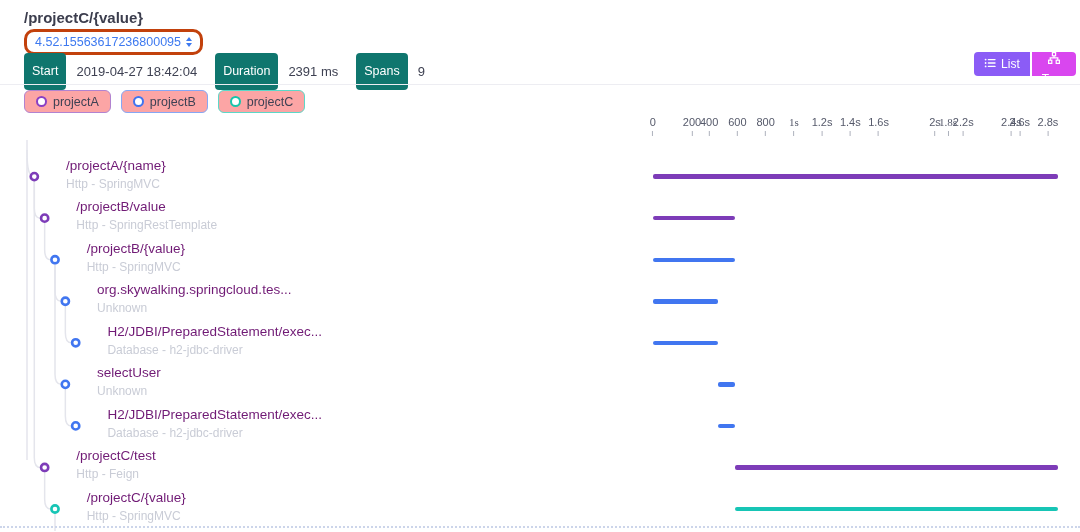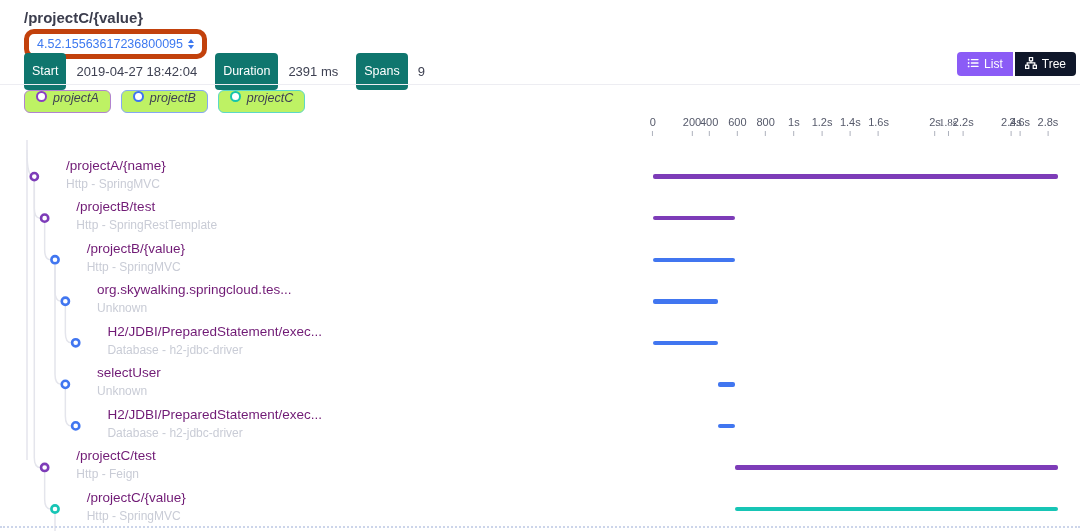--- a/index.html
+++ b/index.html
@@ -7,21 +7,21 @@
     position:relative;width:1080px;height:532px;overflow:hidden;background:#fff;
     font-family:"Liberation Sans","DejaVu Sans",sans-serif;
     -webkit-font-smoothing:antialiased;
   }
   
   .page-title{
     position:absolute;left:24px;top:9px;font-size:15px;font-weight:bold;color:#3b3d4d;
   }
   .trace-select{
     position:absolute;left:24px;top:29px;height:20px;display:inline-flex;align-items:center;
-    border:5px solid #c2410c;border-radius:10px;padding:0 8px;cursor:pointer;background:#fff;
+    border:3px solid #c2410c;border-radius:10px;padding:0 8px;cursor:pointer;background:#fff;
     font-size:12.5px;color:#3d79f0;gap:5px;
   }
   .updown{display:inline-flex;flex-direction:column;justify-content:center;line-height:0;}
   .updown i{display:block;width:0;height:0;border-left:3.5px solid transparent;border-right:3.5px solid transparent;}
   .updown i.up{border-bottom:4.5px solid #3d79f0;margin-bottom:1.5px;}
   .updown i.dn{border-top:4.5px solid #3d79f0;}
   .meta-row{position:absolute;left:24px;top:53px;display:flex;align-items:center;gap:10px;}
   .meta-badge{
     background:#0f766e;color:#fff;font-size:12.5px;border-radius:4px;padding:12px 8px;line-height:1;
   }
@@ -30,22 +30,22 @@
   .view-btn{
     display:inline-flex;align-items:center;gap:5px;border:none;color:#fff;font-size:12px;
     padding:0 10px;height:24px;cursor:pointer;font-family:inherit;
   }
   .view-btn.first{border-radius:4px 0 0 4px;}
   .view-btn.last{border-radius:0 4px 4px 0;}
   .header-divider{position:absolute;left:0;top:84px;width:100%;height:1px;background:#ededf2;}
   
   .legend-row{position:absolute;left:24px;top:90px;display:flex;gap:10px;}
   .legend-btn{
-    display:inline-flex;gap:6px;background:#bef264;border-radius:6px;
-    padding:0 11px;height:23px;font-size:12.5px;color:#3e4154;cursor:pointer;font-family:inherit;font-style:italic;
+    display:inline-flex;align-items:center;gap:6px;background:#fca5a5;border-radius:6px;
+    padding:0 11px;height:23px;font-size:12.5px;color:#3e4154;cursor:pointer;font-family:inherit;
   }
   .legend-ring{display:inline-block;width:7px;height:7px;border-radius:50%;background:#fff;}
   
   .axis-tick{position:absolute;top:116px;transform:translateX(-50%);text-align:center;}
   .axis-tick .lbl{font-size:11px;color:#55596a;display:block;line-height:12px;}
   .axis-tick .mark{display:block;width:1px;height:5px;background:#aeb2bd;margin:3px auto 0;}
   
   .span-text{position:absolute;cursor:pointer;}
   .span-title{font-size:13.5px;color:#701a75;line-height:17px;white-space:nowrap;}
   .span-sub{font-size:12px;color:#c9ccd6;line-height:15px;margin-top:3px;white-space:nowrap;}
@@ -84,21 +84,21 @@
               <circle cx="1.6" cy="2.6" r="0.9" fill="#fff" stroke="none"></circle>
               <line x1="4.4" y1="2.6" x2="11" y2="2.6"></line>
               <circle cx="1.6" cy="6" r="0.9" fill="#fff" stroke="none"></circle>
               <line x1="4.4" y1="6" x2="11" y2="6"></line>
               <circle cx="1.6" cy="9.4" r="0.9" fill="#fff" stroke="none"></circle>
               <line x1="4.4" y1="9.4" x2="11" y2="9.4"></line>
             </g>
           </svg></span>
         <span>List</span>
       </button>
-      <button class="view-btn last" style="background: #0f172a;">
+      <button class="view-btn last" style="background: #d946ef; flex-direction: column;">
         <span><svg width="12" height="12" viewBox="0 0 12 12">
             <g stroke="#fff" stroke-width="1.2" fill="none">
               <rect x="4.4" y="0.6" width="3.2" height="3.2"></rect>
               <rect x="0.6" y="8.2" width="3.2" height="3.2"></rect>
               <rect x="8.2" y="8.2" width="3.2" height="3.2"></rect>
               <path d="M6 3.8 V5.9 M2.2 8.2 V5.9 H9.8 V8.2"></path>
             </g>
           </svg></span>
         <span>Tree</span>
       </button>
@@ -135,21 +135,21 @@
         <span class="mark"></span>
       </div>
       <div class="axis-tick" style="left: 737.396px;">
         <span class="lbl">600</span>
         <span class="mark"></span>
       </div>
       <div class="axis-tick" style="left: 765.628px;">
         <span class="lbl">800</span>
         <span class="mark"></span>
       </div>
-      <div class="axis-tick" style="left: 793.86px;">
+      <div class="axis-tick" style="left: 793.86px; font-family: Liberation Serif, serif;">
         <span class="lbl">1s</span>
         <span class="mark"></span>
       </div>
       <div class="axis-tick" style="left: 822.092px;">
         <span class="lbl">1.2s</span>
         <span class="mark"></span>
       </div>
       <div class="axis-tick" style="left: 850.324px;">
         <span class="lbl">1.4s</span>
         <span class="mark"></span>
@@ -207,21 +207,21 @@
       <circle cx="55" cy="509" r="3.6" fill="#fff" stroke="#17c5b5" stroke-width="2.6" style="pointer-events: auto;"></circle>
     </svg>
 
   <div id="rows">
       <div class="span-text" style="left: 66px; top: 156.6px;">
         <div class="span-title">/projectA/{name}</div>
         <div class="span-sub">Http - SpringMVC</div>
       </div>
       <div class="span-bar" style="left: 652.7px; width: 405.129px; top: 174.4px; background: rgb(125, 60, 184);"></div>
       <div class="span-text" style="left: 76.35px; top: 198.15px;">
-        <div class="span-title">/projectB/test</div>
+        <div class="span-title">/projectB/value</div>
         <div class="span-sub">Http - SpringRestTemplate</div>
       </div>
       <div class="span-bar" style="left: 652.7px; width: 81.8728px; top: 215.95px; background: rgb(125, 60, 184);"></div>
       <div class="span-text" style="left: 86.7px; top: 239.7px;">
         <div class="span-title">/projectB/{value}</div>
         <div class="span-sub">Http - SpringMVC</div>
       </div>
       <div class="span-bar" style="left: 652.7px; width: 81.8728px; top: 257.5px; background: rgb(65, 118, 240);"></div>
       <div class="span-text" style="left: 97.05px; top: 281.25px;">
         <div class="span-title">org.skywalking.springcloud.tes...</div>

